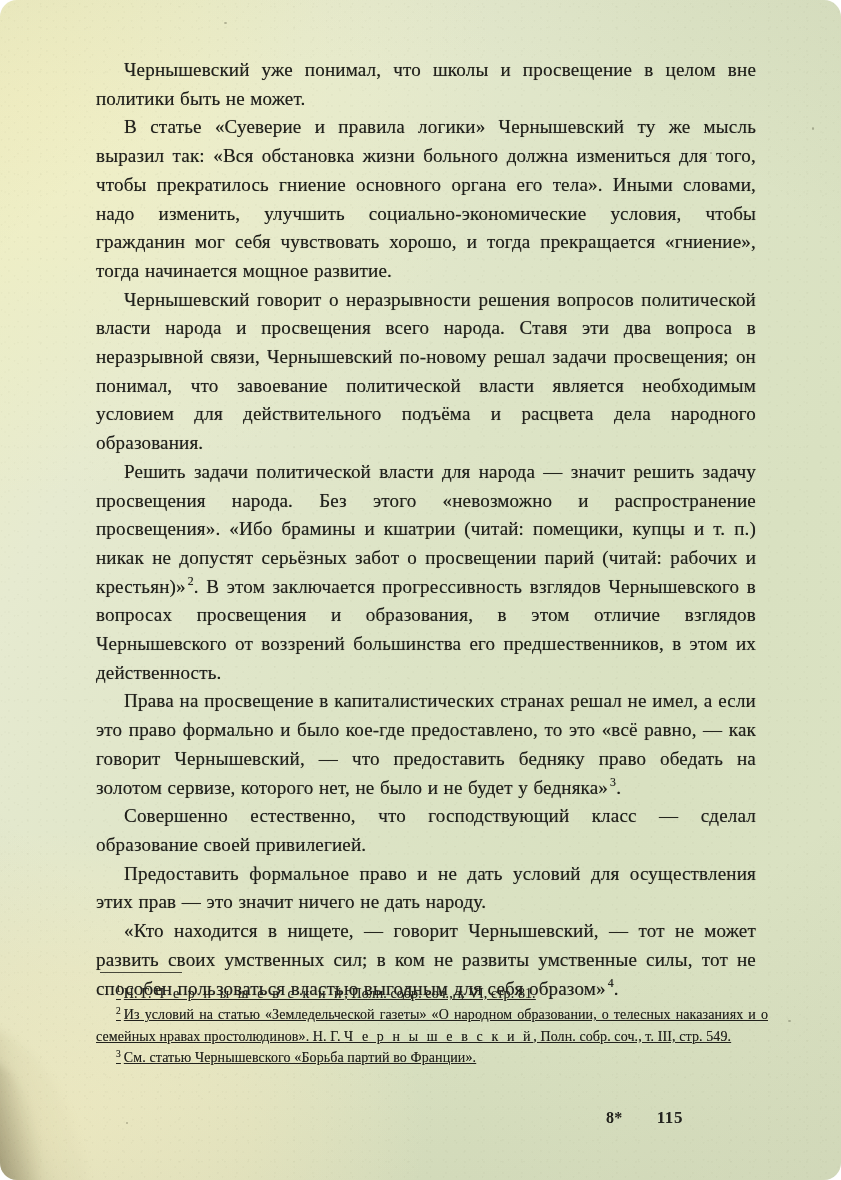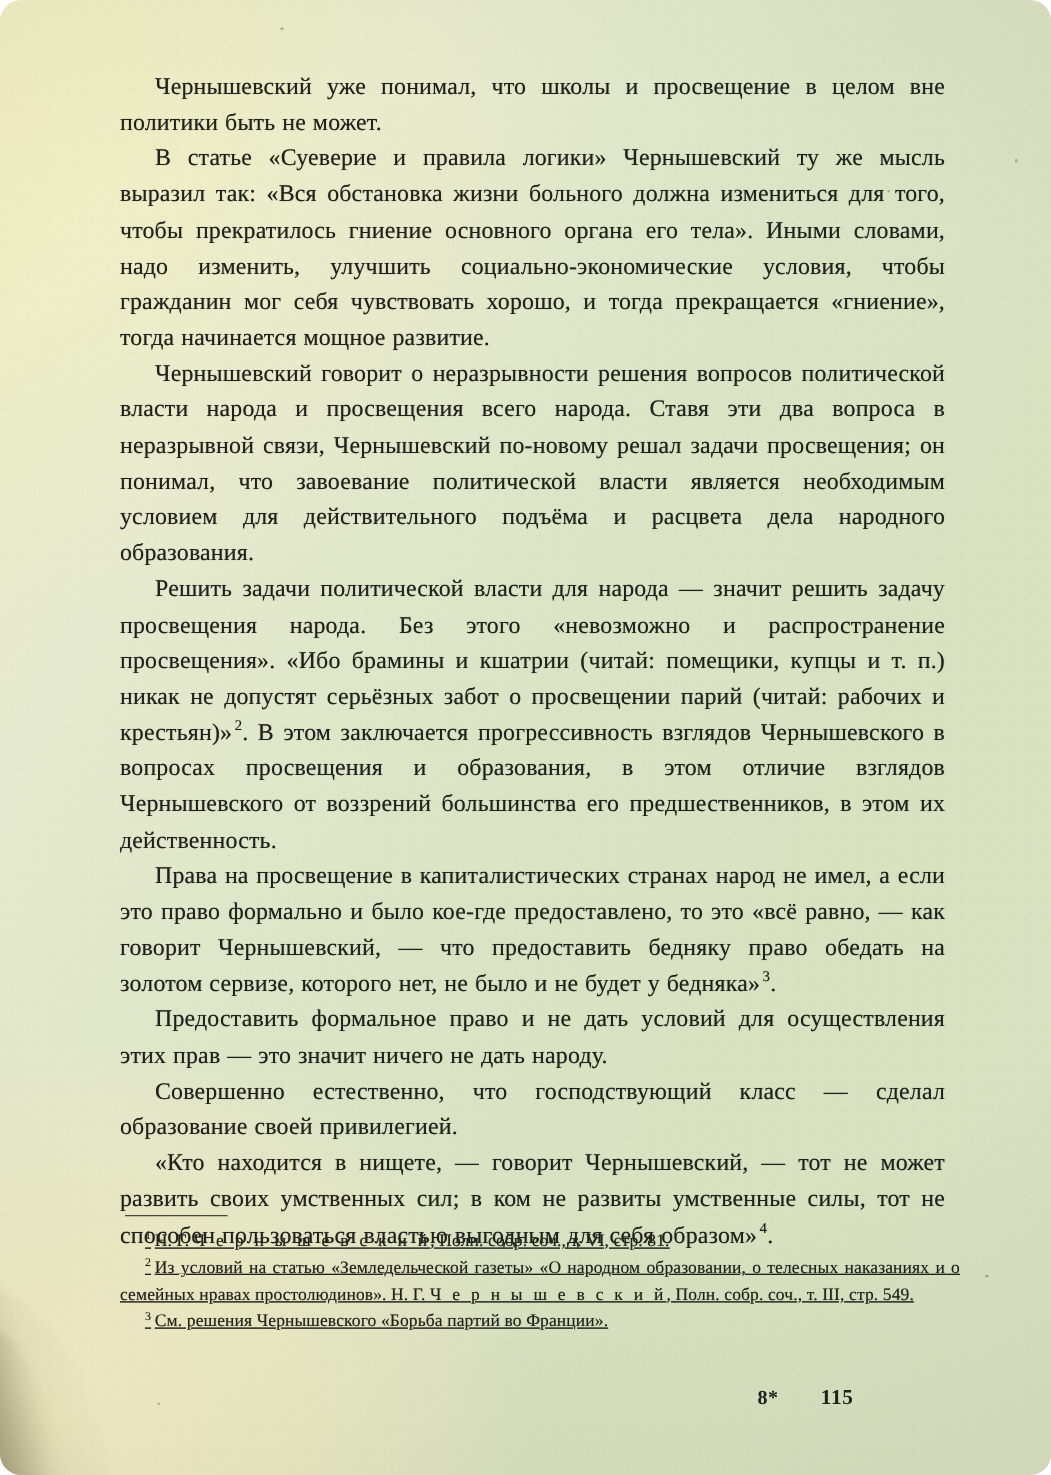--- a/index.html
+++ b/index.html
@@ -185,44 +185,44 @@
 
     <p class="body-text"><span>Чернышевский уже понимал, что школы и просвещение в целом вне политики быть не может.</span></p>
 
 
     <p class="body-text"><span>В статье «Суеверие и правила логики» Чернышевский ту же мысль выразил так: «Вся обстановка жизни больного должна измениться для того, чтобы прекратилось гниение основного органа его тела». Иными словами, надо изменить, улучшить социально-экономические условия, чтобы гражданин мог себя чувствовать хорошо, и тогда прекращается «гниение», тогда начинается мощное развитие.</span></p>
 
     <p class="body-text"><span>Чернышевский говорит о неразрывности решения вопросов политической власти народа и просвещения всего народа. Ставя эти два вопроса в неразрывной связи, Чернышевский по-новому решал задачи просвещения; он понимал, что завоевание политической власти является необходимым условием для действительного подъёма и расцвета дела народного образования.</span></p>
 
     <p class="body-text"><span>Решить задачи политической власти для народа — значит решить задачу просвещения народа. Без этого «невозможно и распространение просвещения». «Ибо брамины и кшатрии (читай: помещики, купцы и т. п.) никак не допустят серьёзных забот о просвещении парий (читай: рабочих и крестьян)»</span><sup class="fn-ref">2</sup><span>. В этом заключается прогрессивность взглядов Чернышевского в вопросах просвещения и образования, в этом отличие взглядов Чернышевского от воззрений большинства его предшественников, в этом их действенность.</span></p>
 
-    <p class="body-text"><span>Права на просвещение в капиталистических странах народ не имел, а если это право формально и было кое-где предоставлено, то это «всё равно, — как говорит Чернышевский, — что предоставить бедняку право обедать на золотом сервизе, которого нет, не было и не будет у бедняка»</span><sup class="fn-ref">3</sup><span>.</span></p>
+    <p class="body-text"><span>Права на просвещение в капиталистических странах решал не имел, а если это право формально и было кое-где предоставлено, то это «всё равно, — как говорит Чернышевский, — что предоставить бедняку право обедать на золотом сервизе, которого нет, не было и не будет у бедняка»</span><sup class="fn-ref">3</sup><span>.</span></p>
+
+    <p class="body-text"><span>Совершенно естественно, что господствующий класс — сделал образование своей привилегией.</span></p>
 
     <p class="body-text"><span>Предоставить формальное право и не дать условий для осуществления этих прав — это значит ничего не дать народу.</span></p>
-
-    <p class="body-text"><span>Совершенно естественно, что господствующий класс — сделал образование своей привилегией.</span></p>
 
     <p class="body-text"><span>«Кто находится в нищете, — говорит Чернышевский, — тот не может развить своих умственных сил; в ком не развиты умственные силы, тот не способен пользоваться властью выгодным для себя образом»</span><sup class="fn-ref">4</sup><span>.</span></p>
 
 
   </div>
 
   <div id="footnotes">
     <div id="fn-rule"></div>
 
     <p class="footnote">
       <span class="marker">1</span><span>Н. Г. </span><span class="spaced">Ч е р н ы ш е в с к и й</span><span>, Полн. собр. соч., т. VI, стр. 81.</span>
     </p>
 
     <p class="footnote">
       <span class="marker">2</span><span>Из условий на статью «Земледельческой газеты» «О народном образовании, о телесных наказаниях и о семейных нравах простолюдинов». Н. Г. </span><span class="spaced">Ч е р н ы ш е в с к и й</span><span>, Полн. собр. соч., т. III, стр. 549.</span>
     </p>
 
     <p class="footnote">
-      <span class="marker">3</span><span>См. решения Чернышевского «Борьба партий во Франции».</span><span class="spaced"></span><span></span>
+      <span class="marker">3</span><span>См. статью Чернышевского «Борьба партий во Франции».</span><span class="spaced"></span><span></span>
     </p>
 
   </div>
 
   <div id="page-footer">
     <span class="sig">8*</span><span class="folio">115</span>
   </div>
 
 </div>
 

